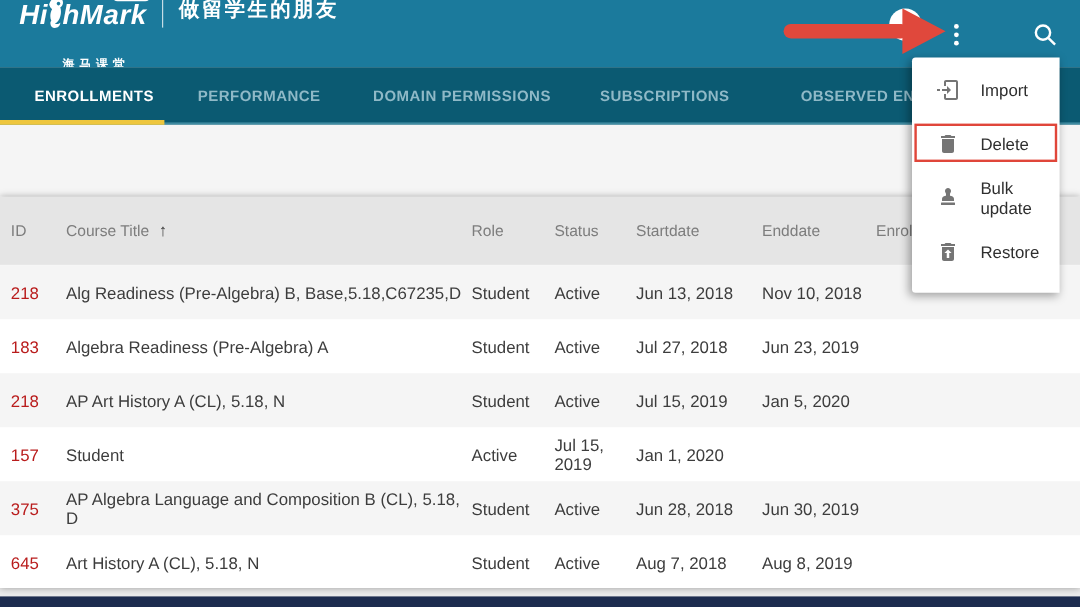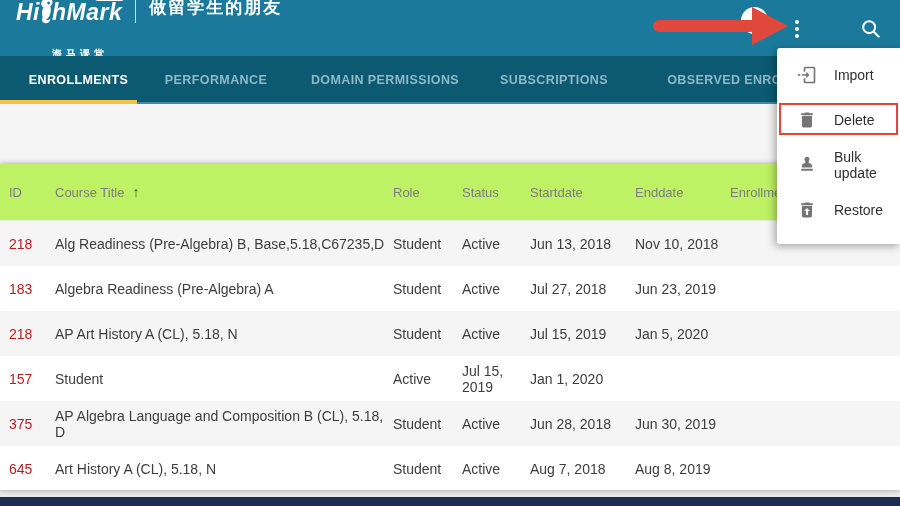--- a/index.html
+++ b/index.html
@@ -47,30 +47,30 @@
   .tab:nth-child(5){width:210px;}
   .tab.active{color:#fff;}
   .tab.active::after{content:"";position:absolute;left:0;right:0;bottom:0;height:4px;background:#eec63e;}
 
   
   .content{height:386px;position:relative;background:#f5f5f5;}
   .card{position:absolute;left:0;right:0;top:60px;height:326px;background:#fff;
         box-shadow:0 0 6px rgba(0,0,0,.35);overflow:hidden;}
   .thead,.trow{display:grid;grid-template-columns:55px 338px 69px 68px 105px 95px 1fr;
                align-items:center;}
-  .thead{height:56px;color:#7d7d7d;font-size:13px;border-bottom:1px solid #e8e8e8;background:#bef264;}
+  .thead{height:56px;color:#7d7d7d;font-size:13px;border-bottom:1px solid #e8e8e8;background:#e5e5e5;}
   .thead .cell{cursor:pointer;}
   .trow{height:45px;font-size:14px;color:#3d3d3d;cursor:pointer;}
   .trow:nth-child(odd){background:#f5f5f5;}
   .c-id{padding-left:9px;}
   .trow .c-id{color:#b91c1c;}
   .sort-arrow{margin-left:8px;color:#444;font-weight:bold;font-size:14px;}
 
   
-  .dropdown{position:absolute;left:777px;top:48px;width:123px;height:196px;background:#fff;
+  .dropdown{position:absolute;left:760px;top:48px;width:123px;height:196px;background:#fff;
             z-index:50;box-shadow:-2px 2px 8px rgba(0,0,0,.35);border-radius:3px 0 0 3px;
             padding-top:4px;box-sizing:border-box;}
   .menu-item{height:45px;display:flex;align-items:center;padding-left:20px;gap:17px;
              font-size:14px;color:#2f2f2f;cursor:pointer;}
   .menu-item svg{flex:0 0 auto;}
   .red-box{position:absolute;left:2px;top:55px;width:119px;height:32px;border:2px solid #e0463a;
            box-sizing:border-box;pointer-events:none;}
 
   
   .footer-strip{height:7px;background:#ececec;}

